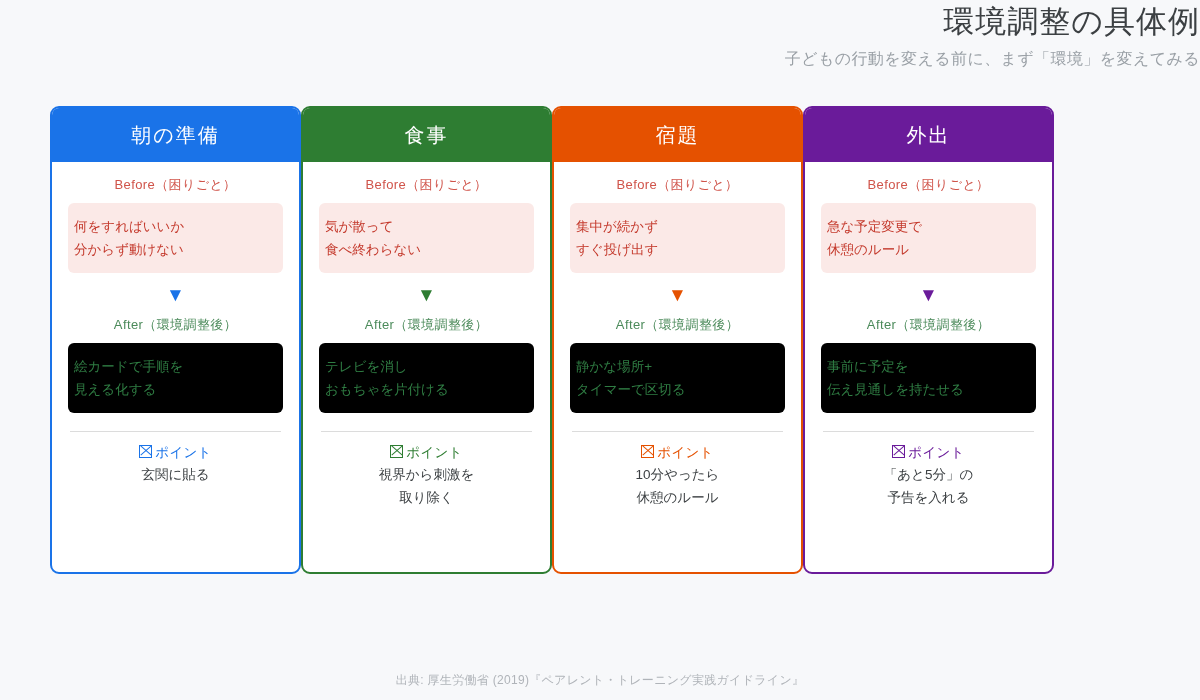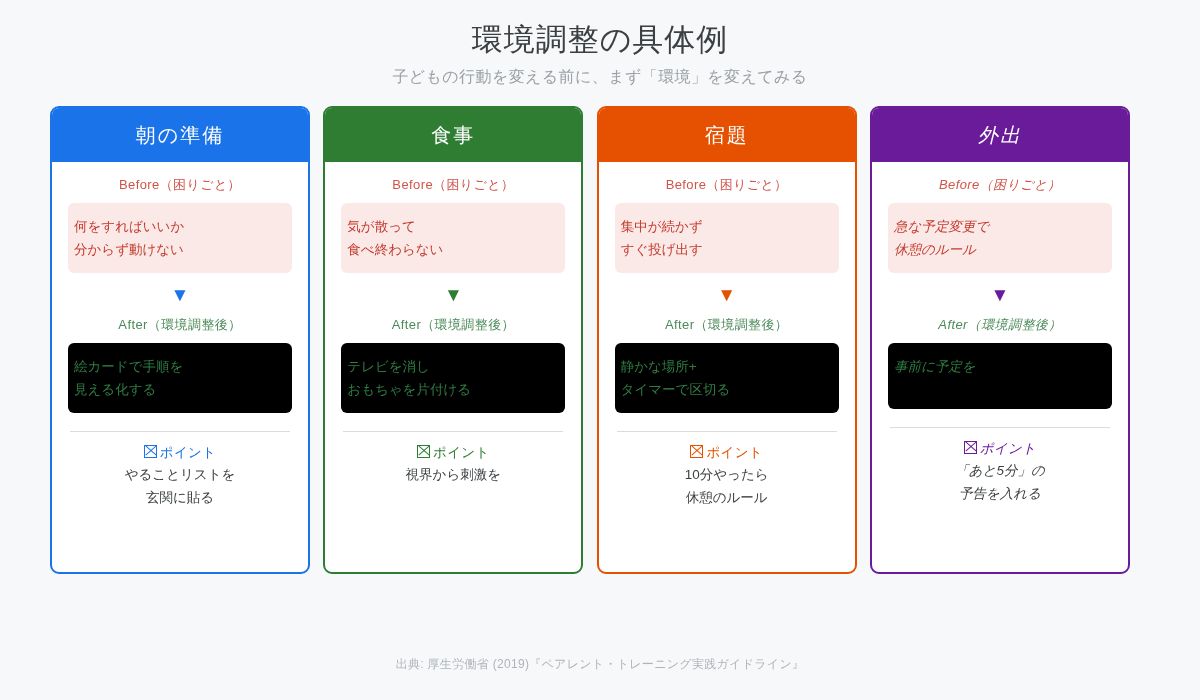--- a/index.html
+++ b/index.html
@@ -12,22 +12,21 @@
     background: #f7f8fa;
     font-family: "Liberation Sans", "DejaVu Sans", sans-serif;
     overflow: hidden;
     position: relative;
     -webkit-font-smoothing: antialiased;
   }
 
   
   .page-header {
     width: 100%;
-    text-align: center;
-    padding-top: 18px;
+    text-align: right;
     box-sizing: border-box;
   }
   .page-title {
     font-size: 31px;
     font-weight: 400;
     color: #3c4043;
     letter-spacing: 1px;
     line-height: 44px;
     margin: 0;
   }
@@ -38,21 +37,21 @@
     letter-spacing: 0.4px;
     line-height: 22px;
     margin: 4px 0 0 0;
   }
 
   
   .cards-row {
     position: absolute;
     top: 106px;
     left: 50px;
-    width: 1080px;
+    width: 1004px;
     display: flex;
     justify-content: space-between;
   }
   .card {
     width: 260px;
     height: 468px;
     background: #ffffff;
     border-radius: 9px;
     border: 2px solid #1a73e8;
     box-sizing: border-box;
@@ -156,21 +155,21 @@
   .point-text {
     font-size: 13.5px;
     line-height: 22px;
     color: #3c4043;
     margin-top: 1px;
   }
 
   
   .page-footer {
     position: absolute;
-    bottom: 27px;
+    bottom: 11px;
     left: 0;
     width: 100%;
     text-align: center;
     font-size: 12px;
     color: #b0b4b9;
     letter-spacing: 0.3px;
   }
 </style>
 </head>
 <body>
@@ -192,21 +191,20 @@
       </div>
       <div class="arrow" style="color: rgb(26, 115, 232);">▼</div>
       <div class="phase-label after-label">After（環境調整後）</div>
       <div class="phase-box after-box">
         <div>絵カードで手順を</div>
         <div>見える化する</div>
       </div>
       <div class="divider"></div>
       <div class="point-block">
         <div class="point-title" style="color: rgb(26, 115, 232);"><span class="point-glyph"></span><span>ポイント</span></div>
-        <div class="point-text">やることリストを</div>
         <div class="point-text">玄関に貼る</div>
       </div>
     </div>
   </div>
 
   <div class="card" style="border-color: rgb(46, 125, 50);">
     <div class="card-header" style="background: rgb(46, 125, 50);">食事</div>
     <div class="card-body">
       <div class="phase-label before-label">Before（困りごと）</div>
       <div class="phase-box before-box">
@@ -216,20 +214,21 @@
       <div class="arrow" style="color: rgb(46, 125, 50);">▼</div>
       <div class="phase-label after-label">After（環境調整後）</div>
       <div class="phase-box after-box">
         <div>テレビを消し</div>
         <div>おもちゃを片付ける</div>
       </div>
       <div class="divider"></div>
       <div class="point-block">
         <div class="point-title" style="color: rgb(46, 125, 50);"><span class="point-glyph"></span><span>ポイント</span></div>
         <div class="point-text">視界から刺激を</div>
+        <div class="point-text">取り除く</div>
       </div>
     </div>
   </div>
 
   <div class="card" style="border-color: rgb(229, 81, 0);">
     <div class="card-header" style="background: rgb(229, 81, 0);">宿題</div>
     <div class="card-body">
       <div class="phase-label before-label">Before（困りごと）</div>
       <div class="phase-box before-box">
         <div>集中が続かず</div>
@@ -243,32 +242,33 @@
       </div>
       <div class="divider"></div>
       <div class="point-block">
         <div class="point-title" style="color: rgb(229, 81, 0);"><span class="point-glyph"></span><span>ポイント</span></div>
         <div class="point-text">10分やったら</div>
         <div class="point-text">休憩のルール</div>
       </div>
     </div>
   </div>
 
-  <div class="card" style="border-color: rgb(106, 27, 154); font-style: italic;">
+  <div class="card" style="border-color: rgb(106, 27, 154);">
     <div class="card-header" style="background: rgb(106, 27, 154);">外出</div>
     <div class="card-body">
       <div class="phase-label before-label">Before（困りごと）</div>
       <div class="phase-box before-box">
         <div>急な予定変更で</div>
         <div>休憩のルール</div>
       </div>
       <div class="arrow" style="color: rgb(106, 27, 154);">▼</div>
       <div class="phase-label after-label">After（環境調整後）</div>
       <div class="phase-box after-box">
         <div>事前に予定を</div>
+        <div>伝え見通しを持たせる</div>
       </div>
       <div class="divider"></div>
       <div class="point-block">
         <div class="point-title" style="color: rgb(106, 27, 154);"><span class="point-glyph"></span><span>ポイント</span></div>
         <div class="point-text">「あと5分」の</div>
         <div class="point-text">予告を入れる</div>
       </div>
     </div>
   </div>
 

